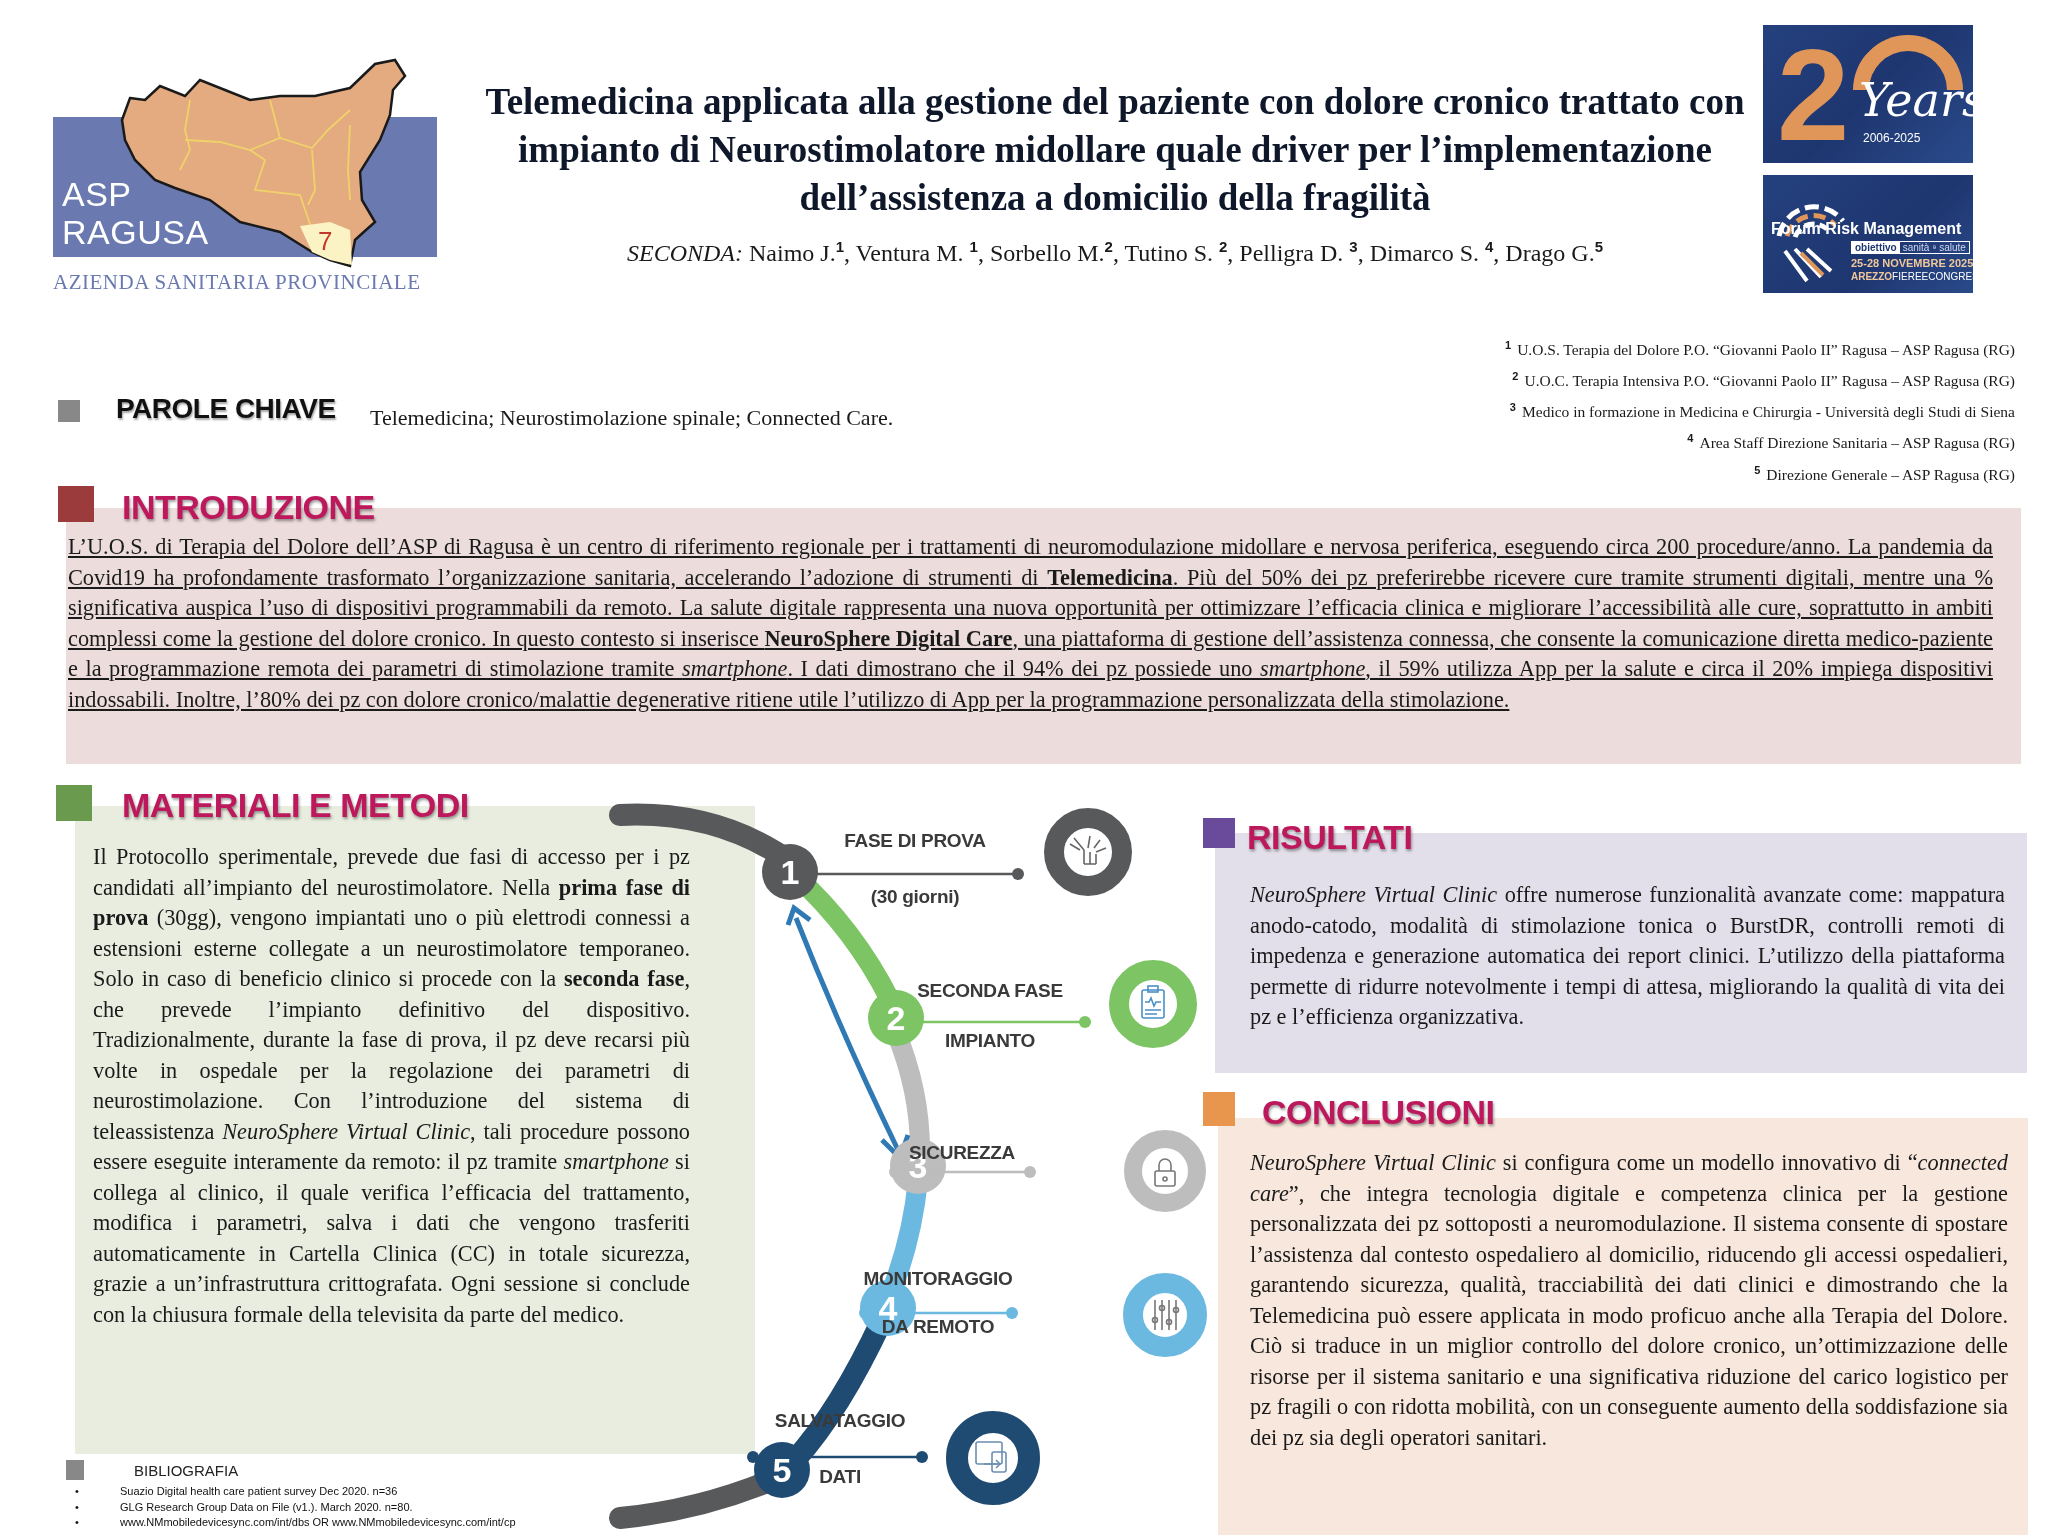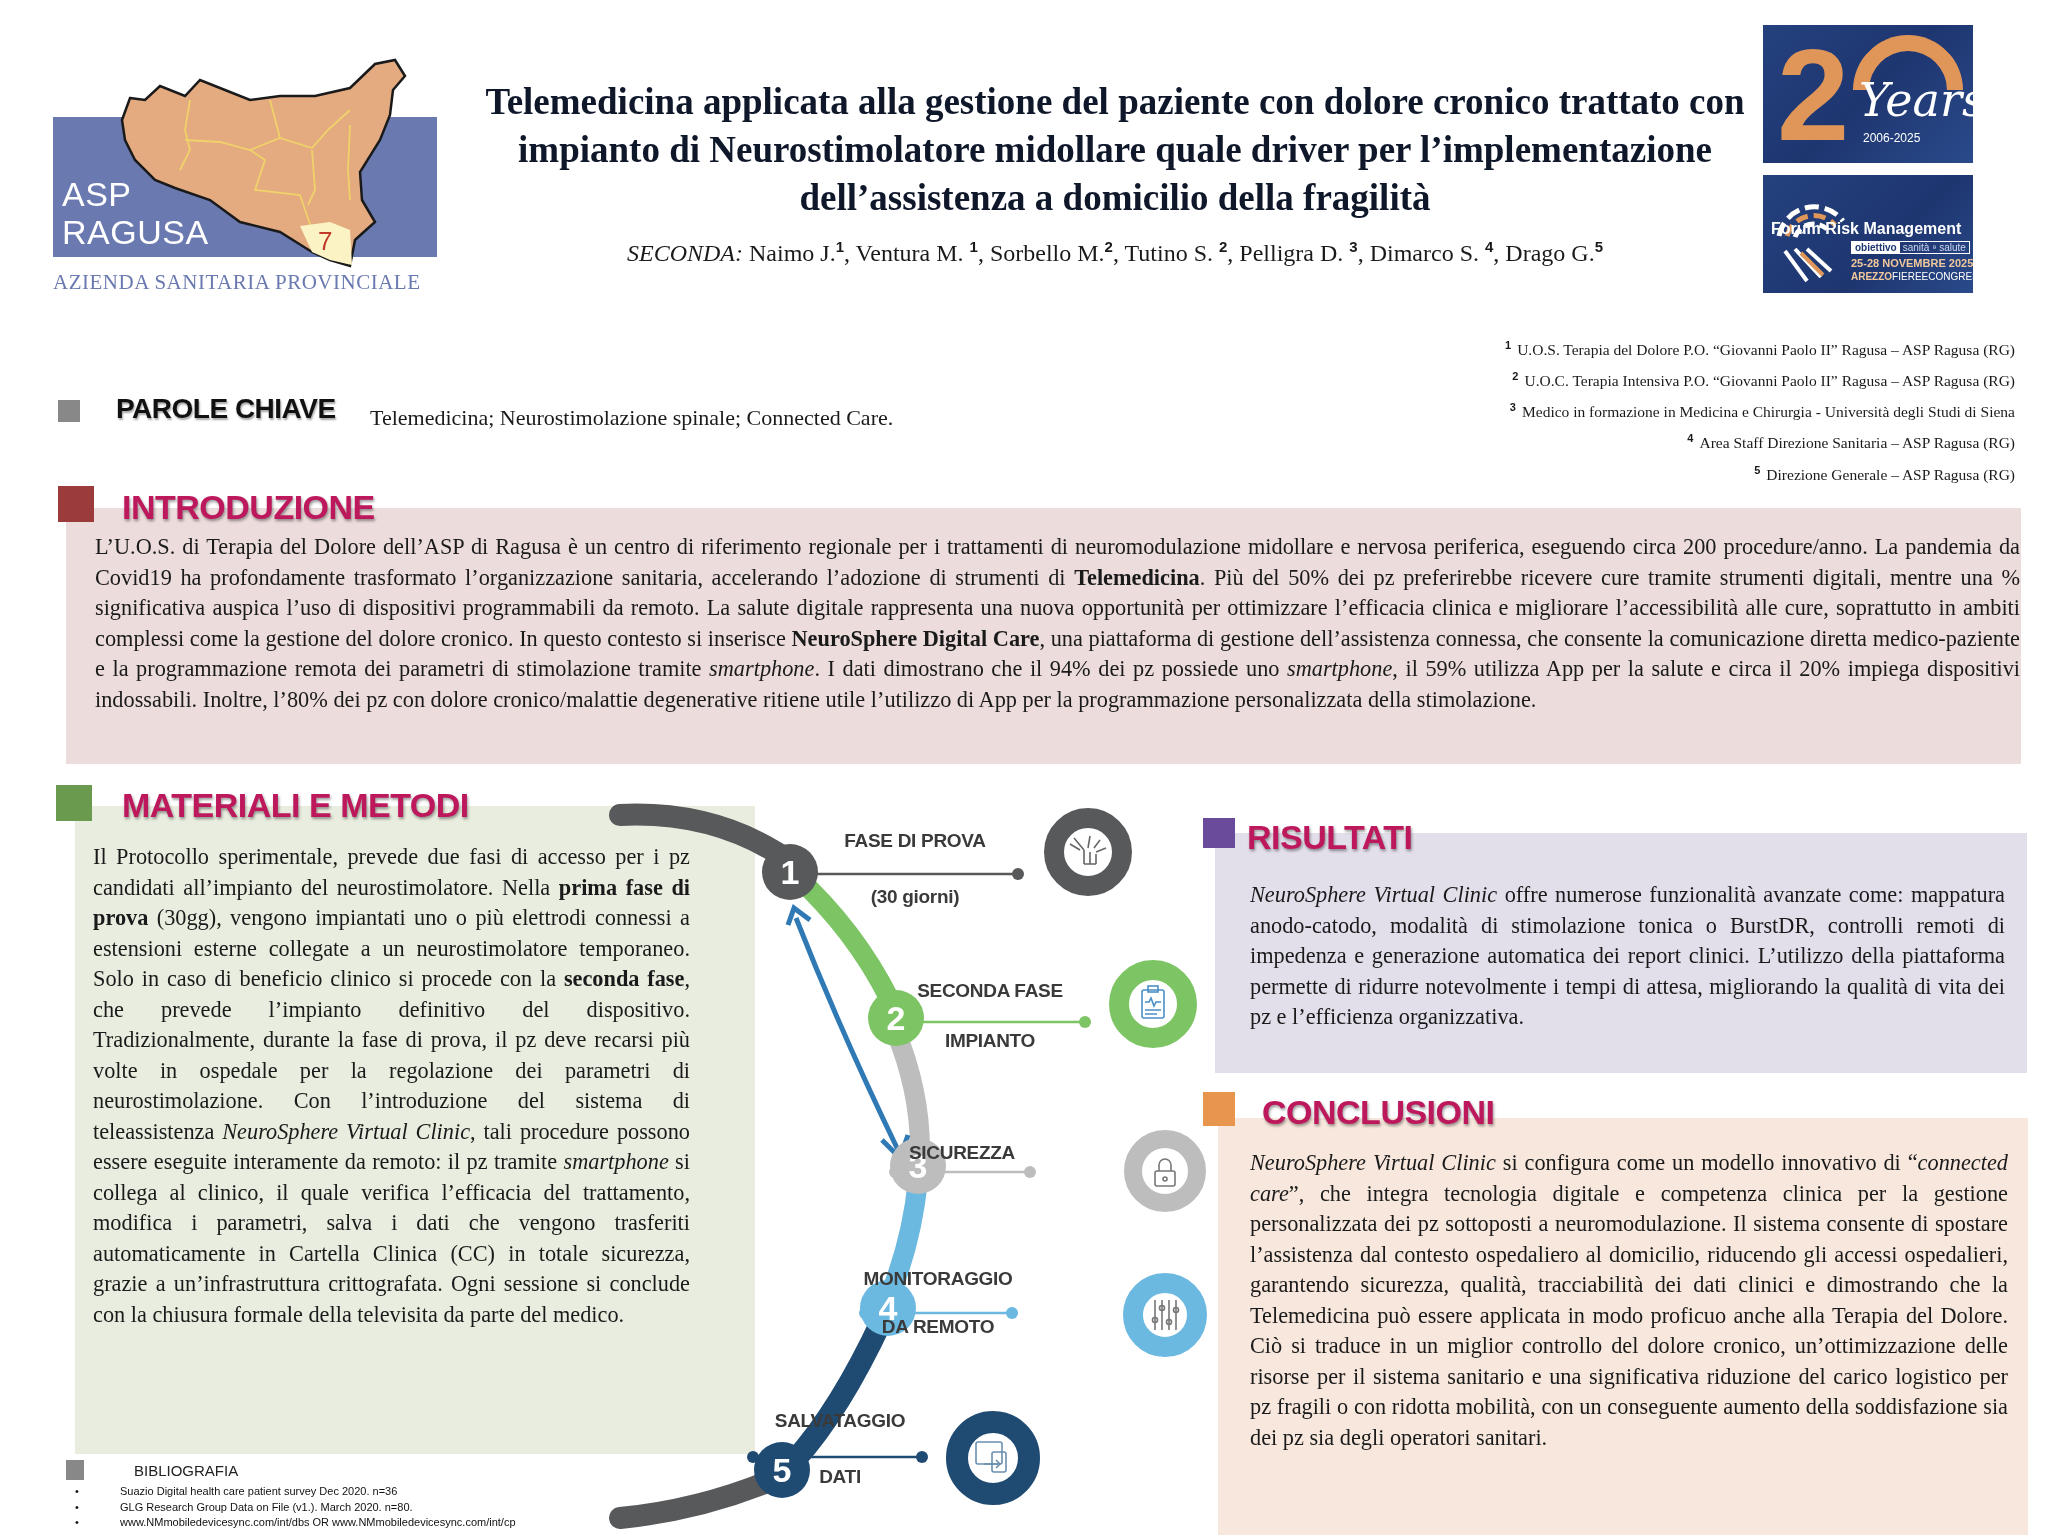--- a/index.html
+++ b/index.html
@@ -44,21 +44,21 @@
   .kw-text { left: 370px; top: 405px; font-size: 22px; }
 
   
   .sec-square { width: 36px; height: 36px; }
   .sec-title { font-family: "Liberation Sans", sans-serif; font-weight: bold; font-size: 34px; color: #be185d; text-shadow: 1px 2px 3px rgba(0,0,0,0.4); letter-spacing: -0.5px; white-space: nowrap; }
 
   .body-text { font-size: 22.3px; line-height: 30.5px; text-align: justify; }
 
   
   .intro-box { left: 66px; top: 508px; width: 1955px; height: 256px; background: #ecdcdc; }
-  .intro-text { left: 95px; top: 532px; width: 1925px; }
+  .intro-text { left: 68px; top: 532px; width: 1925px; text-decoration: underline; }
 
   
   .mat-box { left: 75px; top: 806px; width: 680px; height: 648px; background: #e9eddf; }
   .mat-text { left: 93px; top: 842px; width: 597px; }
 
   
   .ris-box { left: 1215px; top: 833px; width: 812px; height: 240px; background: #e2dfea; }
   .ris-text { left: 1250px; top: 880px; width: 755px; }
 
   

